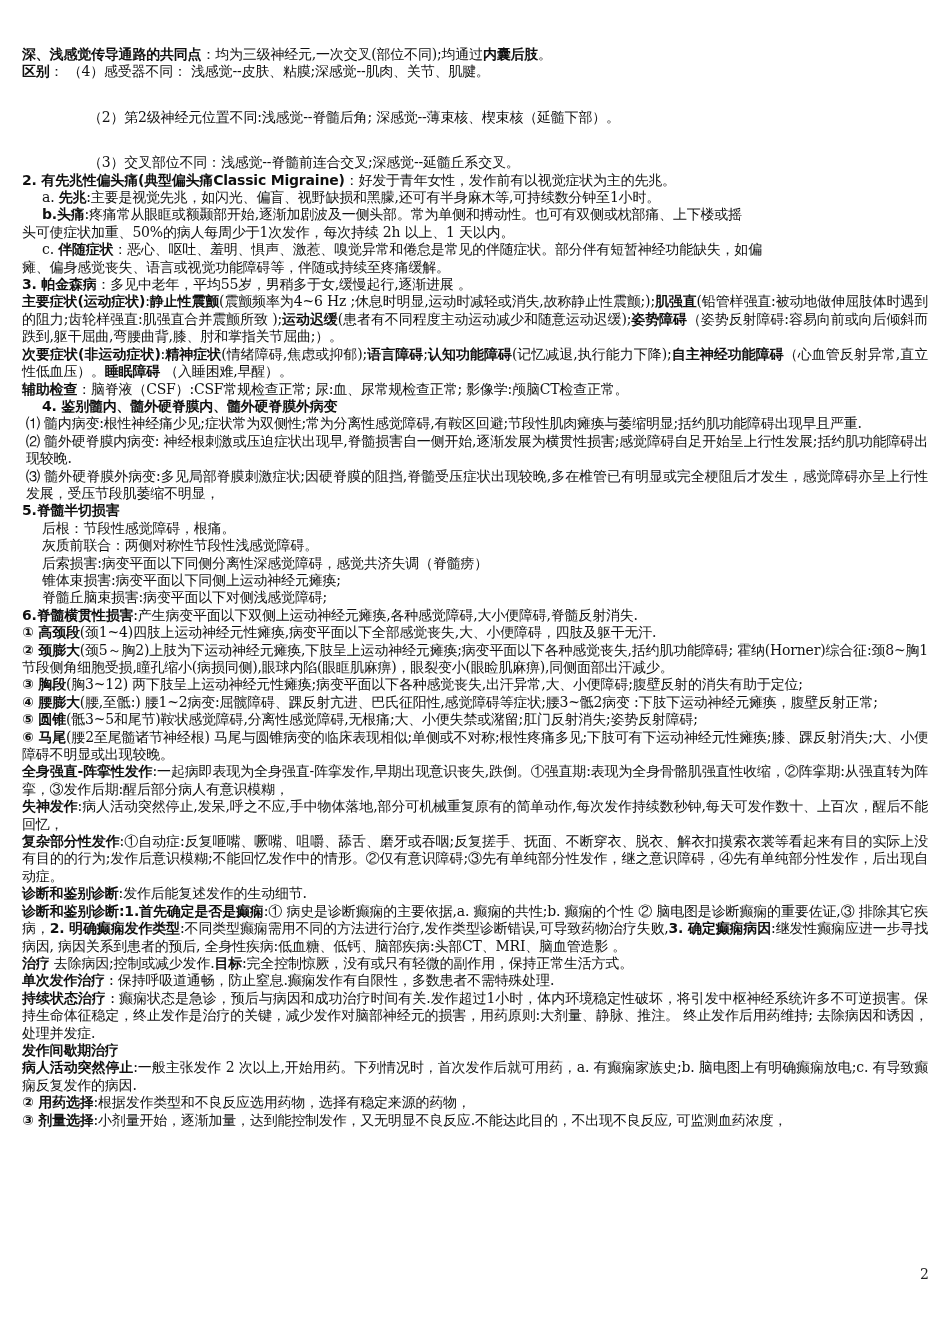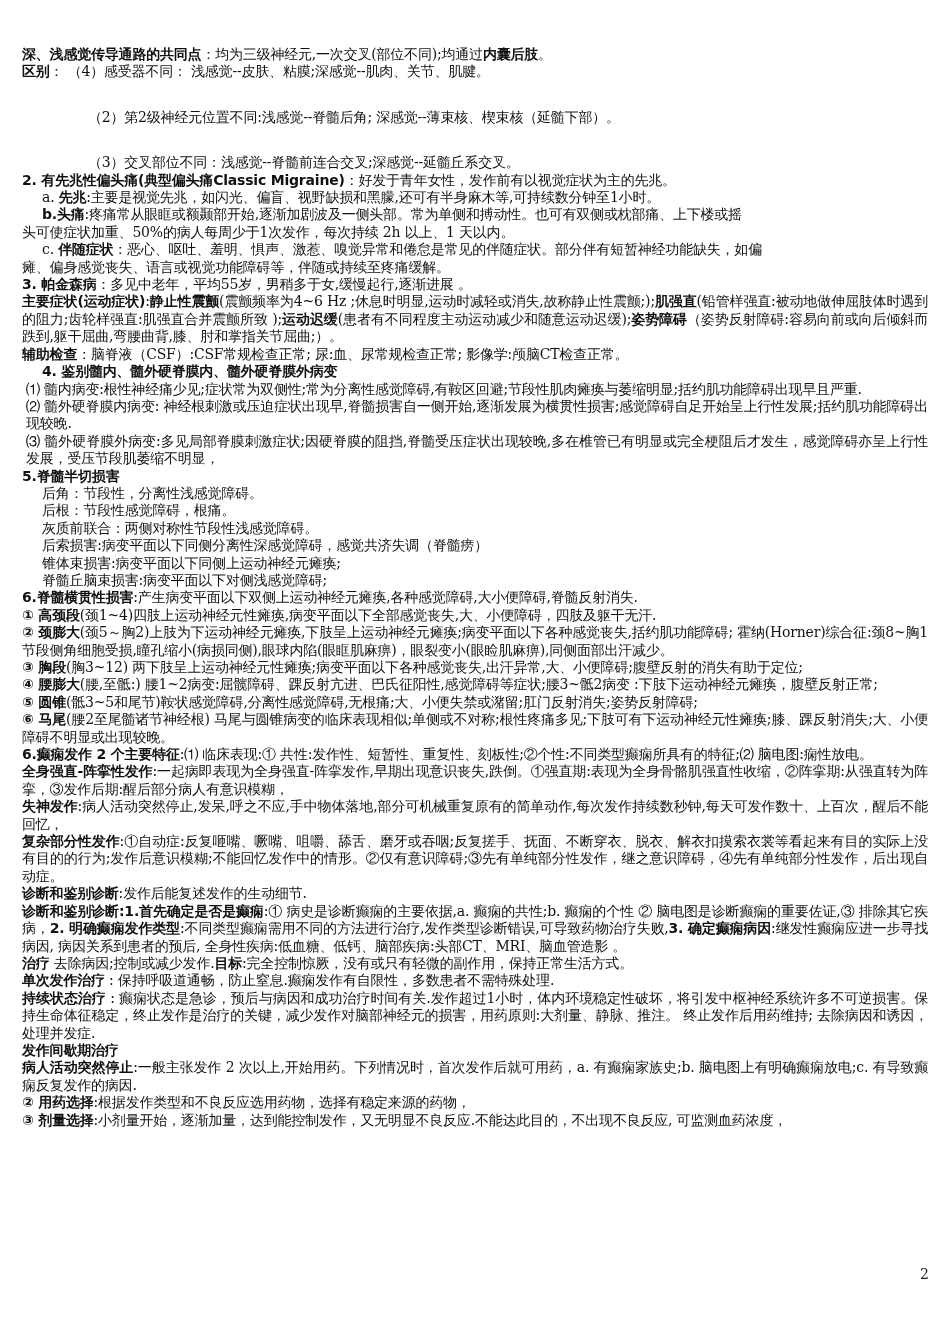--- a/index.html
+++ b/index.html
@@ -29,40 +29,39 @@
     <p class="p ind1"><span>（2）第2级神经元位置不同:浅感觉--脊髓后角; 深感觉--薄束核、楔束核（延髓下部）。</span></p>
     <p class="p ind1"><span>（3）交叉部位不同：浅感觉--脊髓前连合交叉;深感觉--延髓丘系交叉。</span></p>
     <p class="p"><span class="b">2. 有先兆性偏头痛(典型偏头痛Classic Migraine)</span><span>：好发于青年女性，发作前有以视觉症状为主的先兆。</span></p>
     <p class="p ind3"><span>a. </span><span class="b">先兆</span><span>:主要是视觉先兆，如闪光、偏盲、视野缺损和黑朦,还可有半身麻木等,可持续数分钟至1小时。</span></p>
     <p class="p ind3"><span class="b">b.头痛</span><span>:疼痛常从眼眶或额颞部开始,逐渐加剧波及一侧头部。常为单侧和搏动性。也可有双侧或枕部痛、上下楼或摇</span></p>
     <p class="p"><span>头可使症状加重、50%的病人每周少于1次发作，每次持续 2h 以上、1 天以内。</span></p>
     <p class="p ind3"><span>c. </span><span class="b">伴随症状</span><span>：恶心、呕吐、羞明、惧声、激惹、嗅觉异常和倦怠是常见的伴随症状。部分伴有短暂神经功能缺失，如偏</span></p>
     <p class="p"><span>瘫、偏身感觉丧失、语言或视觉功能障碍等，伴随或持续至疼痛缓解。</span></p>
     <p class="p"><span class="b">3. 帕金森病</span><span>：多见中老年，平均55岁，男稍多于女,缓慢起行,逐渐进展 。</span></p>
     <p class="p"><span class="b">主要症状(运动症状)</span><span>:</span><span class="b">静止性震颤</span><span>(震颤频率为4~6 Hz ;休息时明显,运动时减轻或消失,故称静止性震颤;);</span><span class="b">肌强直</span><span>(铅管样强直:被动地做伸屈肢体时遇到的阻力;齿轮样强直:肌强直合并震颤所致 );</span><span class="b">运动迟缓</span><span>(患者有不同程度主动运动减少和随意运动迟缓);</span><span class="b">姿势障碍</span><span>（姿势反射障碍:容易向前或向后倾斜而跌到,躯干屈曲,弯腰曲背,膝、肘和掌指关节屈曲;）。</span></p>
+    <p class="p"><span class="b">次要症状(非运动症状)</span><span>:</span><span class="b">精神症状</span><span>(情绪障碍,焦虑或抑郁);</span><span class="b">语言障碍</span><span>;</span><span class="b">认知功能障碍</span><span>(记忆减退,执行能力下降);</span><span class="b">自主神经功能障碍</span><span>（心血管反射异常,直立性低血压）。</span><span class="b">睡眠障碍</span><span> （入睡困难,早醒）。</span></p>
     <p class="p"><span class="b">辅助检查</span><span>：脑脊液（CSF）:CSF常规检查正常; 尿:血、尿常规检查正常; 影像学:颅脑CT检查正常。</span></p>
     <p class="p ind3"><span class="b">4. 鉴别髓内、髓外硬脊膜内、髓外硬脊膜外病变</span></p>
     <p class="p ind4"><span>⑴ 髓内病变:根性神经痛少见;症状常为双侧性;常为分离性感觉障碍,有鞍区回避;节段性肌肉瘫痪与萎缩明显;括约肌功能障碍出现早且严重.</span></p>
     <p class="p ind4"><span>⑵ 髓外硬脊膜内病变: 神经根刺激或压迫症状出现早,脊髓损害自一侧开始,逐渐发展为横贯性损害;感觉障碍自足开始呈上行性发展;括约肌功能障碍出现较晚.</span></p>
     <p class="p ind4"><span>⑶ 髓外硬脊膜外病变:多见局部脊膜刺激症状;因硬脊膜的阻挡,脊髓受压症状出现较晚,多在椎管已有明显或完全梗阻后才发生，感觉障碍亦呈上行性发展，受压节段肌萎缩不明显，</span></p>
     <p class="p"><span class="b">5.脊髓半切损害</span></p>
-    <p class="p ind3"><span>后角：节段性，分离性浅感觉障碍。</span></p>
     <p class="p ind3"><span>后根：节段性感觉障碍，根痛。</span></p>
     <p class="p ind3"><span>灰质前联合：两侧对称性节段性浅感觉障碍。</span></p>
     <p class="p ind3"><span>后索损害:病变平面以下同侧分离性深感觉障碍，感觉共济失调（脊髓痨）</span></p>
     <p class="p ind3"><span>锥体束损害:病变平面以下同侧上运动神经元瘫痪;</span></p>
     <p class="p ind3"><span>脊髓丘脑束损害:病变平面以下对侧浅感觉障碍;</span></p>
     <p class="p"><span class="b">6.脊髓横贯性损害</span><span>:产生病变平面以下双侧上运动神经元瘫痪,各种感觉障碍,大小便障碍,脊髓反射消失.</span></p>
     <p class="p"><span class="b">① 高颈段</span><span>(颈1~4)四肢上运动神经元性瘫痪,病变平面以下全部感觉丧失,大、小便障碍，四肢及躯干无汗.</span></p>
     <p class="p"><span class="b">② 颈膨大</span><span>(颈5～胸2)上肢为下运动神经元瘫痪,下肢呈上运动神经元瘫痪;病变平面以下各种感觉丧失,括约肌功能障碍; 霍纳(Horner)综合征:颈8~胸1节段侧角细胞受损,瞳孔缩小(病损同侧),眼球内陷(眼眶肌麻痹)，眼裂变小(眼睑肌麻痹),同侧面部出汗减少。</span></p>
     <p class="p"><span class="b">③ 胸段</span><span>(胸3~12) 两下肢呈上运动神经元性瘫痪;病变平面以下各种感觉丧失,出汗异常,大、小便障碍;腹壁反射的消失有助于定位;</span></p>
     <p class="p"><span class="b">④ 腰膨大</span><span>(腰,至骶:)  腰1~2病变:屈髋障碍、踝反射亢进、巴氏征阳性,感觉障碍等症状;腰3~骶2病变 :下肢下运动神经元瘫痪，腹壁反射正常;</span></p>
     <p class="p"><span class="b">⑤ 圆锥</span><span>(骶3~5和尾节)鞍状感觉障碍,分离性感觉障碍,无根痛;大、小便失禁或潴留;肛门反射消失;姿势反射障碍;</span></p>
     <p class="p"><span class="b">⑥ 马尾</span><span>(腰2至尾髓诸节神经根)  马尾与圆锥病变的临床表现相似;单侧或不对称;根性疼痛多见;下肢可有下运动神经元性瘫痪;膝、踝反射消失;大、小便障碍不明显或出现较晚。</span></p>
-    <p class="p"><span class="b">6.癫痫发作 2 个主要特征</span><span>:⑴ 临床表现:① 共性:发作性、短暂性、重复性、刻板性;②个性:不同类型癫痫所具有的特征;⑵ 脑电图:痫性放电。</span></p>
     <p class="p"><span class="b">全身强直-阵挛性发作</span><span>:一起病即表现为全身强直-阵挛发作,早期出现意识丧失,跌倒。①强直期:表现为全身骨骼肌强直性收缩，②阵挛期:从强直转为阵挛，③发作后期:醒后部分病人有意识模糊，</span></p>
     <p class="p"><span class="b">失神发作</span><span>:病人活动突然停止,发呆,呼之不应,手中物体落地,部分可机械重复原有的简单动作,每次发作持续数秒钟,每天可发作数十、上百次，醒后不能回忆，</span></p>
     <p class="p"><span class="b">复杂部分性发作</span><span>:①自动症:反复咂嘴、噘嘴、咀嚼、舔舌、磨牙或吞咽;反复搓手、抚面、不断穿衣、脱衣、解衣扣摸索衣裳等看起来有目的实际上没有目的的行为;发作后意识模糊;不能回忆发作中的情形。②仅有意识障碍;③先有单纯部分性发作，继之意识障碍，④先有单纯部分性发作，后出现自动症。</span></p>
     <p class="p"><span class="b">诊断和鉴别诊断</span><span>:发作后能复述发作的生动细节.</span></p>
     <p class="p"><span class="b">诊断和鉴别诊断:1.首先确定是否是癫痫</span><span>:① 病史是诊断癫痫的主要依据,a. 癫痫的共性;b. 癫痫的个性 ② 脑电图是诊断癫痫的重要佐证,③ 排除其它疾病，</span><span class="b">2. 明确癫痫发作类型</span><span>:不同类型癫痫需用不同的方法进行治疗,发作类型诊断错误,可导致药物治疗失败,</span><span class="b">3. 确定癫痫病因</span><span>:继发性癫痫应进一步寻找病因, 病因关系到患者的预后, 全身性疾病:低血糖、低钙、脑部疾病:头部CT、MRI、脑血管造影 。</span></p>
     <p class="p"><span class="b">治疗</span><span>  去除病因;控制或减少发作.</span><span class="b">目标</span><span>:完全控制惊厥，没有或只有轻微的副作用，保持正常生活方式。</span></p>
     <p class="p"><span class="b">单次发作治疗</span><span> : 保持呼吸道通畅，防止窒息.癫痫发作有自限性，多数患者不需特殊处理.</span></p>
     <p class="p"><span class="b">持续状态治疗</span><span> : 癫痫状态是急诊，预后与病因和成功治疗时间有关.发作超过1小时，体内环境稳定性破坏，将引发中枢神经系统许多不可逆损害。保持生命体征稳定，终止发作是治疗的关键，减少发作对脑部神经元的损害，用药原则:大剂量、静脉、推注。 终止发作后用药维持; 去除病因和诱因，处理并发症.</span></p>
     <p class="p"><span class="b">发作间歇期治疗</span></p>
     <p class="p"><span class="b">病人活动突然停止</span><span>:一般主张发作 2 次以上,开始用药。下列情况时，首次发作后就可用药，a. 有癫痫家族史;b. 脑电图上有明确癫痫放电;c. 有导致癫痫反复发作的病因.</span></p>

